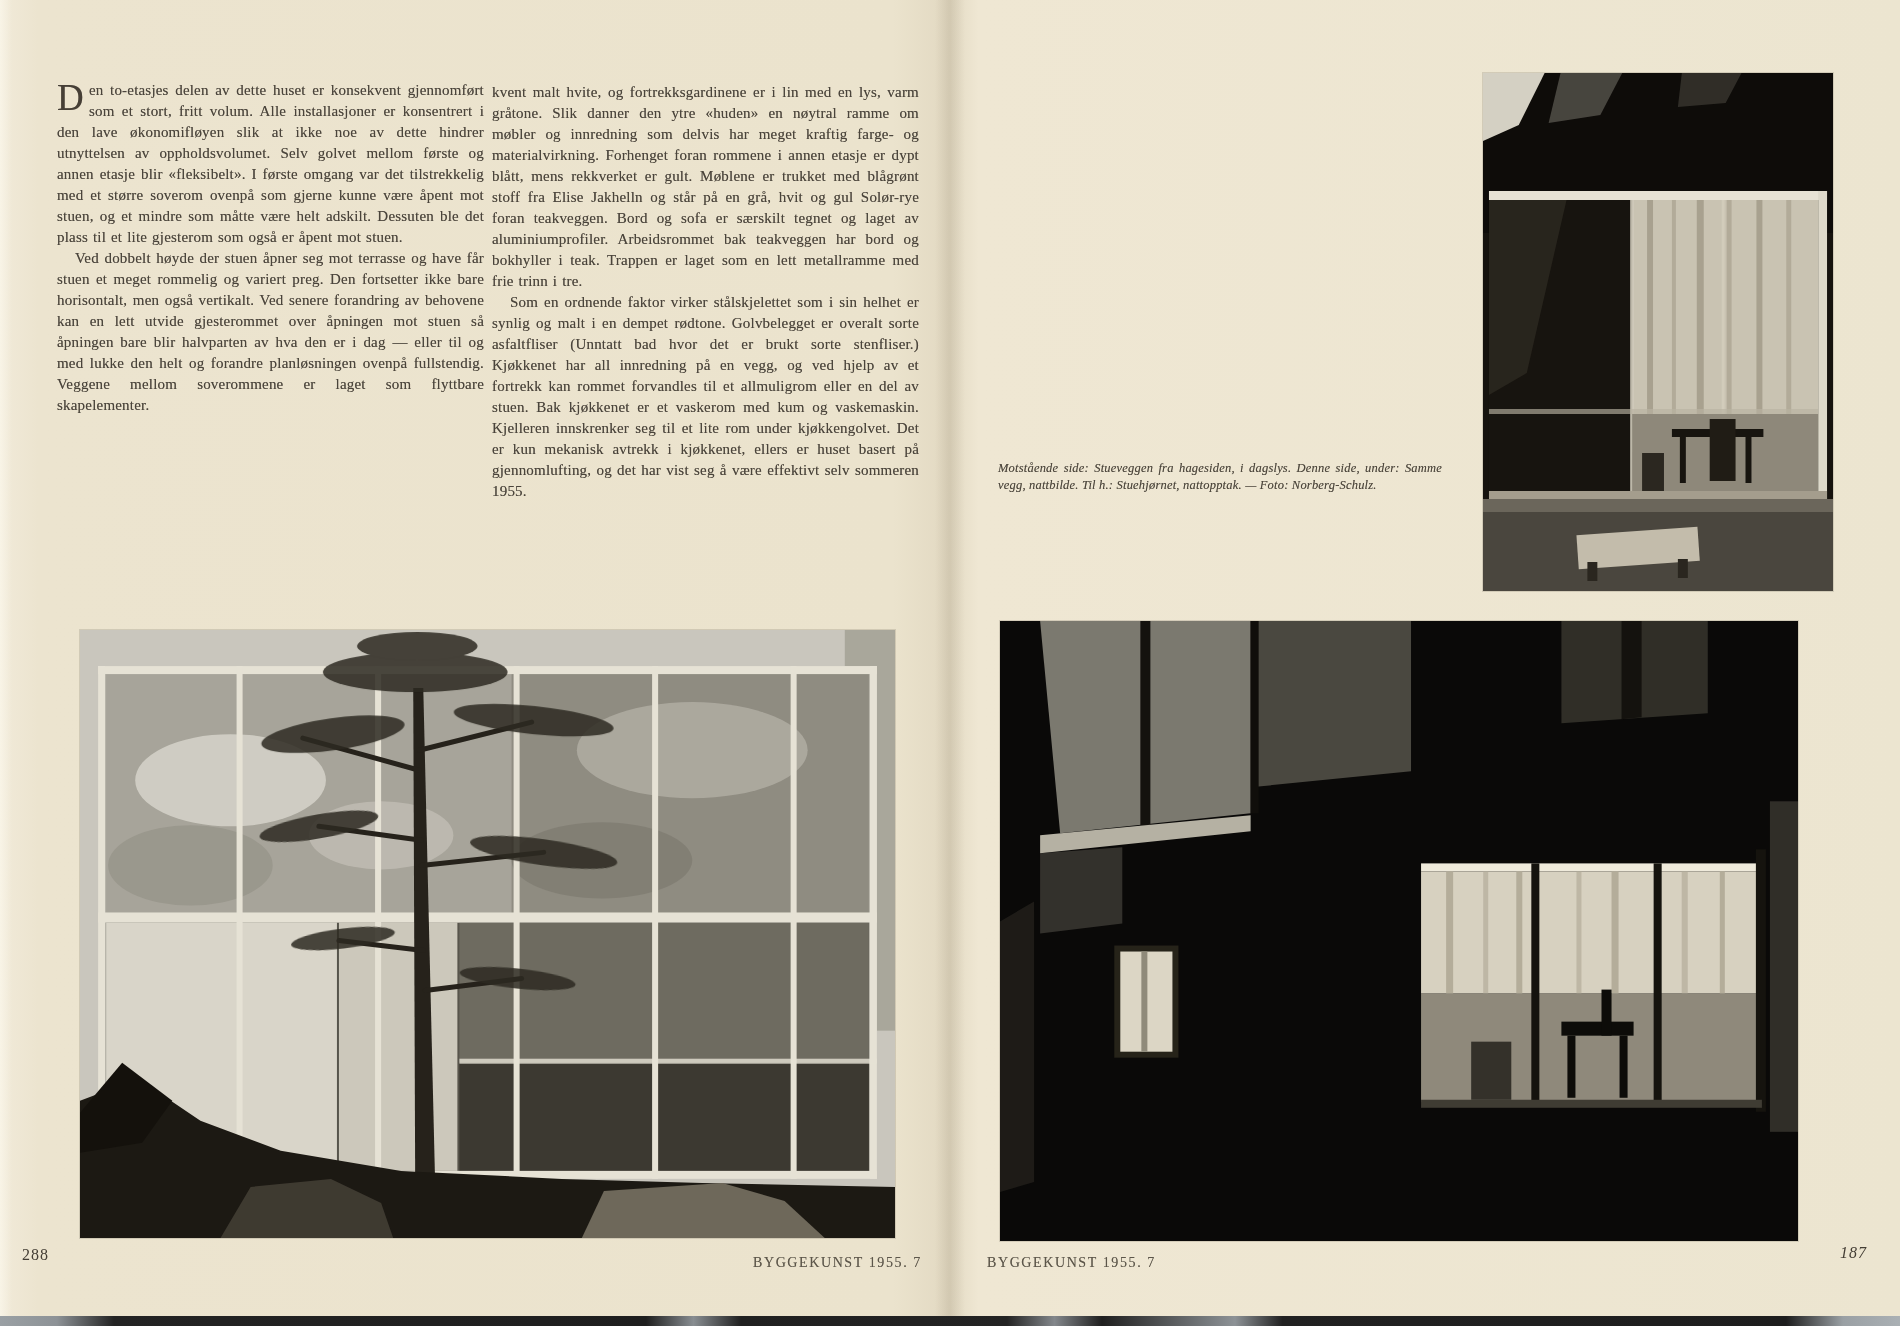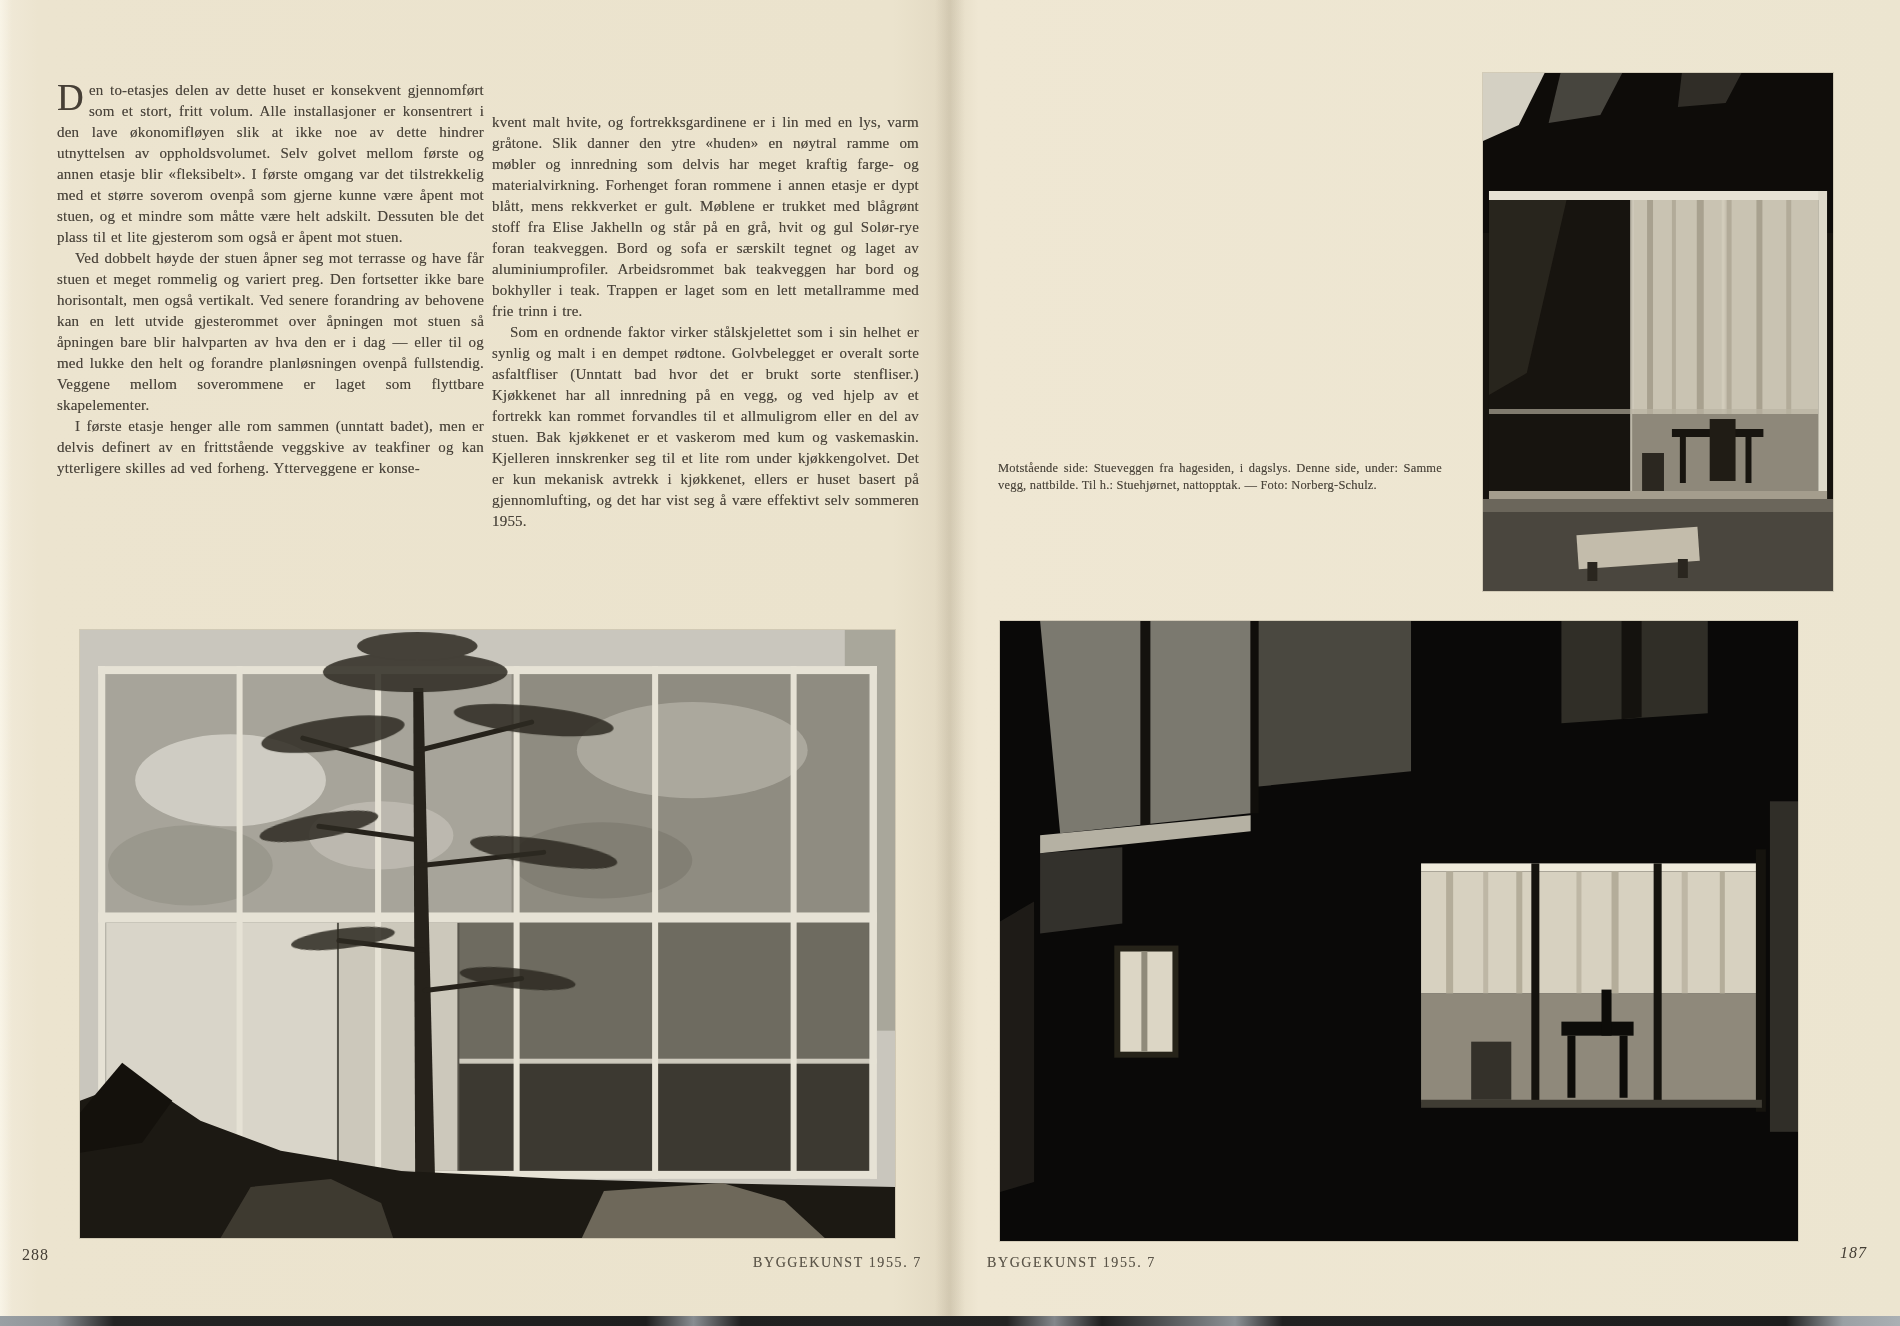--- a/index.html
+++ b/index.html
@@ -30,28 +30,28 @@
   }
   .col{
     position:absolute;top:80px;width:427px;
     font-size:15px;line-height:21px;color:#4a443b;
     text-align:justify;letter-spacing:0.2px;word-spacing:1px;
     text-shadow:0 0 0.4px rgba(74,68,59,0.55);
   }
   .col p{margin:0;}
   .col p.indent{text-indent:18px;}
   .col1{left:57px;}
-  .col2{left:492px;top:82px;margin-top:30px;}
+  .col2{left:492px;top:82px;}
   .dropcap{
     float:left;font-size:37px;line-height:32px;
     padding:2px 5px 0 0;color:#463f36;
   }
   .caption{
     position:absolute;left:998px;top:460px;width:444px;
-    font-size:12.5px;line-height:17px;
+    font-size:12.5px;line-height:17px;font-style:italic;
     color:#4c463c;text-align:justify;letter-spacing:0.2px;
     text-shadow:0 0 0.4px rgba(76,70,60,0.5);
   }
   .photo{position:absolute;box-shadow:0 0 0 1px rgba(60,52,40,0.15);}
   .photo svg{display:block;}
   .pagenum{
     position:absolute;font-size:16px;color:#433d34;letter-spacing:1px;
   }
   .pn-left{left:22px;top:1246px;}
   .pn-right{left:1840px;top:1244px;font-style:italic;}
@@ -65,21 +65,20 @@
 </head>
 <body>
 
 <div class="spread">
   <div class="edge-light"></div>
   <div class="gutter"></div>
 
   <div class="col col1">
     <p><span class="dropcap">D</span><span>en to-etasjes delen av dette huset er konsekvent gjennomført som et stort, fritt volum. Alle installasjoner er konsentrert i den lave økonomifløyen slik at ikke noe av dette hindrer utnyttelsen av oppholdsvolumet. Selv golvet mellom første og annen etasje blir «fleksibelt». I første omgang var det tilstrekkelig med et større soverom ovenpå som gjerne kunne være åpent mot stuen, og et mindre som måtte være helt adskilt. Dessuten ble det plass til et lite gjesterom som også er åpent mot stuen.</span></p>
     <p class="indent">Ved dobbelt høyde der stuen åpner seg mot terrasse og have får stuen et meget rommelig og variert preg. Den fortsetter ikke bare horisontalt, men også vertikalt. Ved senere forandring av behovene kan en lett utvide gjesterommet over åpningen mot stuen så åpningen bare blir halvparten av hva den er i dag — eller til og med lukke den helt og forandre planløsningen ovenpå fullstendig. Veggene mellom soverommene er laget som flyttbare skapelementer.</p>
-    <p class="indent">I første etasje henger alle rom sammen (unntatt badet), men er delvis definert av en frittstående veggskive av teakfiner og kan ytterligere skilles ad ved forheng. Ytterveggene er konse-</p>
   </div>
 
   <div class="col col2">
     <p>kvent malt hvite, og fortrekksgardinene er i lin med en lys, varm gråtone. Slik danner den ytre «huden» en nøytral ramme om møbler og innredning som delvis har meget kraftig farge- og materialvirkning. Forhenget foran rommene i annen etasje er dypt blått, mens rekkverket er gult. Møblene er trukket med blågrønt stoff fra Elise Jakhelln og står på en grå, hvit og gul Solør-rye foran teakveggen. Bord og sofa er særskilt tegnet og laget av aluminiumprofiler. Arbeidsrommet bak teakveggen har bord og bokhyller i teak. Trappen er laget som en lett metallramme med frie trinn i tre.</p>
     <p class="indent">Som en ordnende faktor virker stålskjelettet som i sin helhet er synlig og malt i en dempet rødtone. Golvbelegget er overalt sorte asfaltfliser (Unntatt bad hvor det er brukt sorte stenfliser.) Kjøkkenet har all innredning på en vegg, og ved hjelp av et fortrekk kan rommet forvandles til et allmuligrom eller en del av stuen. Bak kjøkkenet er et vaskerom med kum og vaskemaskin. Kjelleren innskrenker seg til et lite rom under kjøkkengolvet. Det er kun mekanisk avtrekk i kjøkkenet, ellers er huset basert på gjennomlufting, og det har vist seg å være effektivt selv sommeren 1955.</p>
   </div>
 
   <div class="caption">Motstående side: Stueveggen fra hagesiden, i dagslys. Denne side, under: Samme vegg, nattbilde. Til h.: Stuehjørnet, nattopptak. — Foto: Norberg-Schulz.</div>
 
   <div class="photo" style="left:1483px;top:73px;width:350px;height:518px;" role="img" aria-label="Stuehjørnet, nattopptak">

